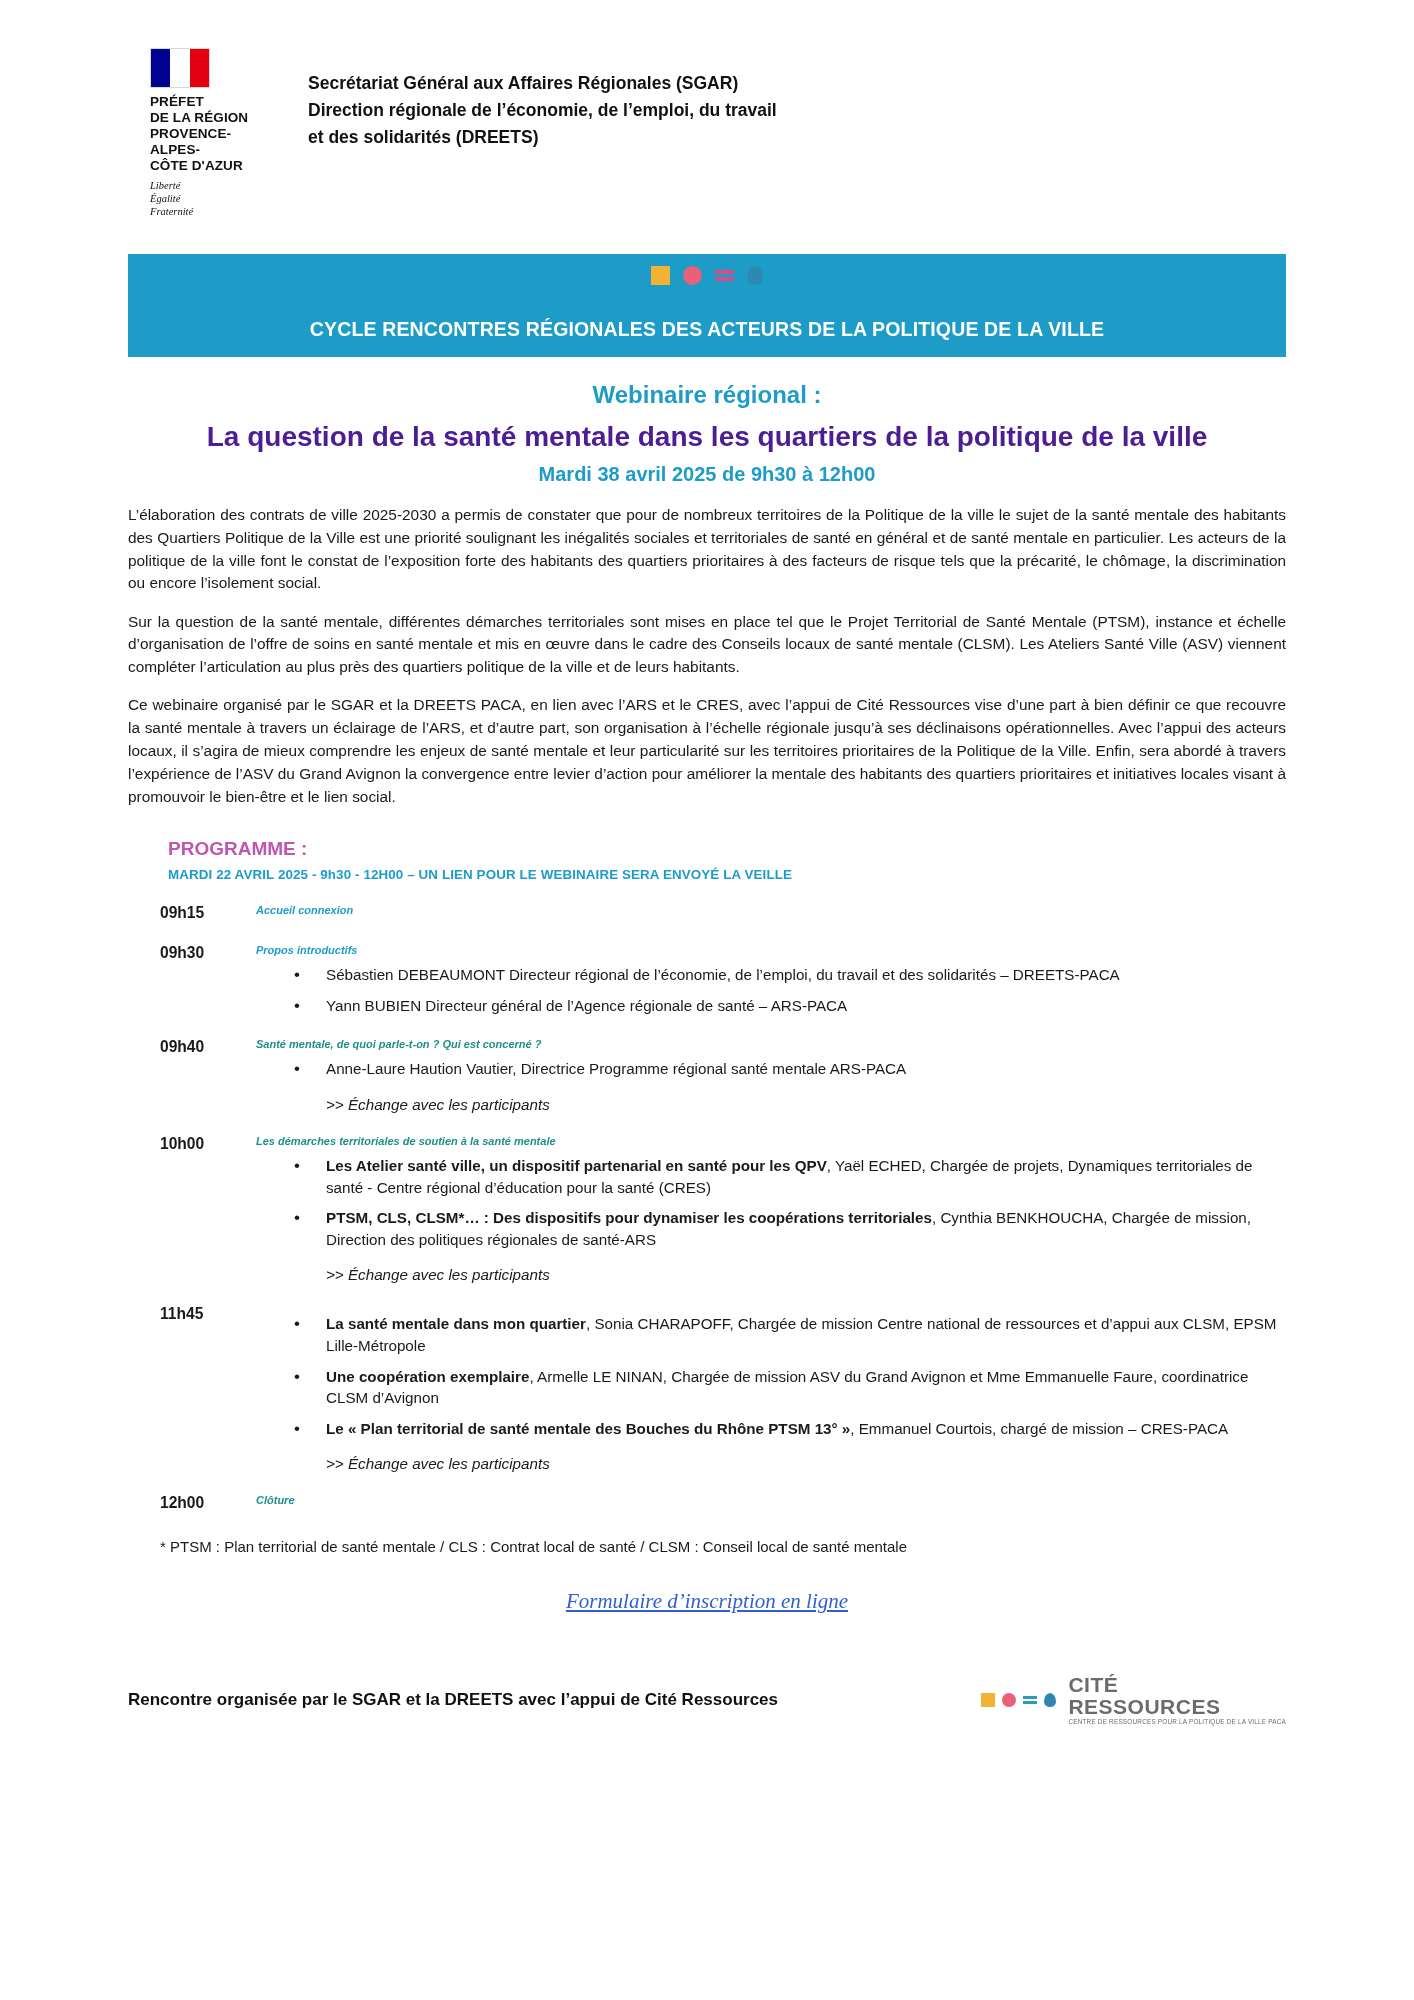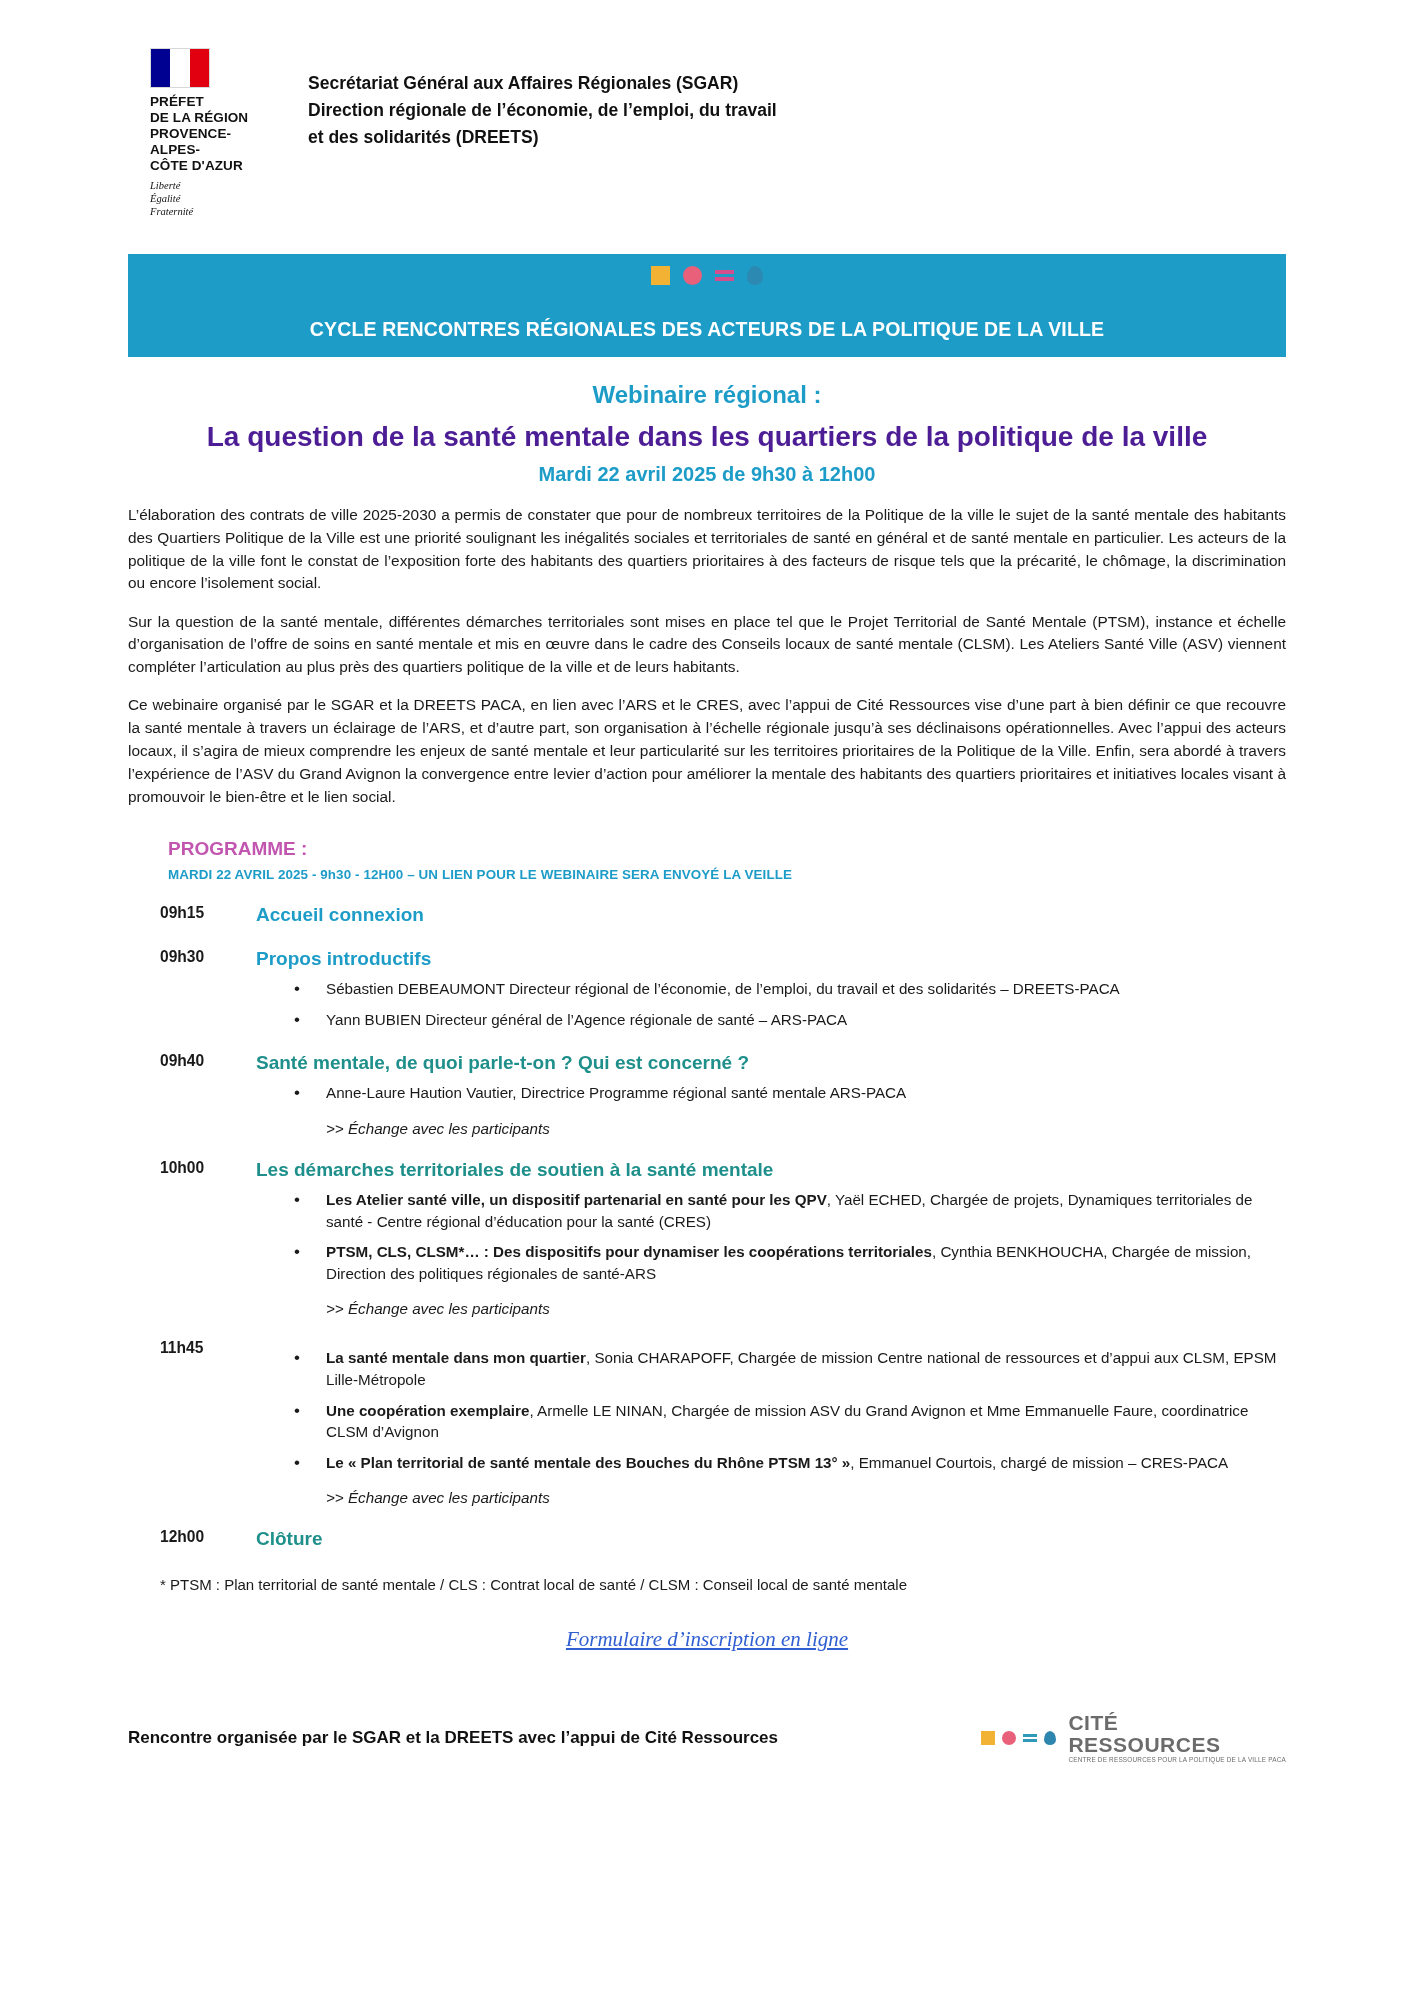--- a/index.html
+++ b/index.html
@@ -175,22 +175,23 @@
     flex: 0 0 128px;
     font-weight: bold;
     font-size: 15.6px;
     color: #1a1a1a;
     padding-left: 32px;
     box-sizing: border-box;
   }
   .slot-body { flex: 1; }
   .slot-heading {
     font-weight: bold;
-    font-size: 19px;
+    font-size: 11px;
     color: #1E8F8A;
+    font-style: italic;
   }
   .slot-heading.blue { color: #1D9CC8; }
   .bullets { margin: 8px 0 0 0; padding: 0; list-style: none; }
   .bullets li {
     position: relative;
     padding-left: 70px;
     font-size: 15.2px;
     line-height: 1.42;
     margin-top: 9px;
     color: #1a1a1a;
@@ -299,21 +300,21 @@
       <span class="bi-circle"></span>
       <span class="bi-equal"></span>
       <span class="bi-drop"></span>
     </div>
     <div class="banner-text">CYCLE RENCONTRES RÉGIONALES DES ACTEURS DE LA POLITIQUE DE LA VILLE</div>
   </div>
 
   <div class="titles">
     <div class="t1">Webinaire régional :</div>
     <div class="t2">La question de la santé mentale dans les quartiers de la politique de la ville</div>
-    <div class="t3">Mardi 22 avril 2025 de 9h30 à 12h00</div>
+    <div class="t3">Mardi 38 avril 2025 de 9h30 à 12h00</div>
   </div>
 
   <div class="content">
     <p class="para">L’élaboration des contrats de ville 2025-2030 a permis de constater que pour de nombreux territoires de la Politique de la ville le sujet de la santé mentale des habitants des Quartiers Politique de la Ville est une priorité soulignant les inégalités sociales et territoriales de santé en général et de santé mentale en particulier. Les acteurs de la politique de la ville font le constat de l’exposition forte des habitants des quartiers prioritaires à des facteurs de risque tels que la précarité, le chômage, la discrimination ou encore l’isolement social.</p>
     <p class="para">Sur la question de la santé mentale, différentes démarches territoriales sont mises en place tel que le Projet Territorial de Santé Mentale (PTSM), instance et échelle d’organisation de l’offre de soins en santé mentale et mis en œuvre dans le cadre des Conseils locaux de santé mentale (CLSM). Les Ateliers Santé Ville (ASV) viennent compléter l’articulation au plus près des quartiers politique de la ville et de leurs habitants.</p>
     <p class="para">Ce webinaire organisé par le SGAR et la DREETS PACA, en lien avec l’ARS et le CRES, avec l’appui de Cité Ressources vise d’une part à bien définir ce que recouvre la santé mentale à travers un éclairage de l’ARS, et d’autre part, son organisation à l’échelle régionale jusqu’à ses déclinaisons opérationnelles. Avec l’appui des acteurs locaux, il s’agira de mieux comprendre les enjeux de santé mentale et leur particularité sur les territoires prioritaires de la Politique de la Ville. Enfin, sera abordé à travers l’expérience de l’ASV du Grand Avignon la convergence entre levier d’action pour améliorer la mentale des habitants des quartiers prioritaires et initiatives locales visant à promouvoir le bien-être et le lien social.</p>
 
     <div class="programme-title">PROGRAMME :</div>
     <div class="programme-sub">MARDI 22 AVRIL 2025 - 9h30 - 12H00 – UN LIEN POUR LE WEBINAIRE SERA ENVOYÉ LA VEILLE</div>
 

